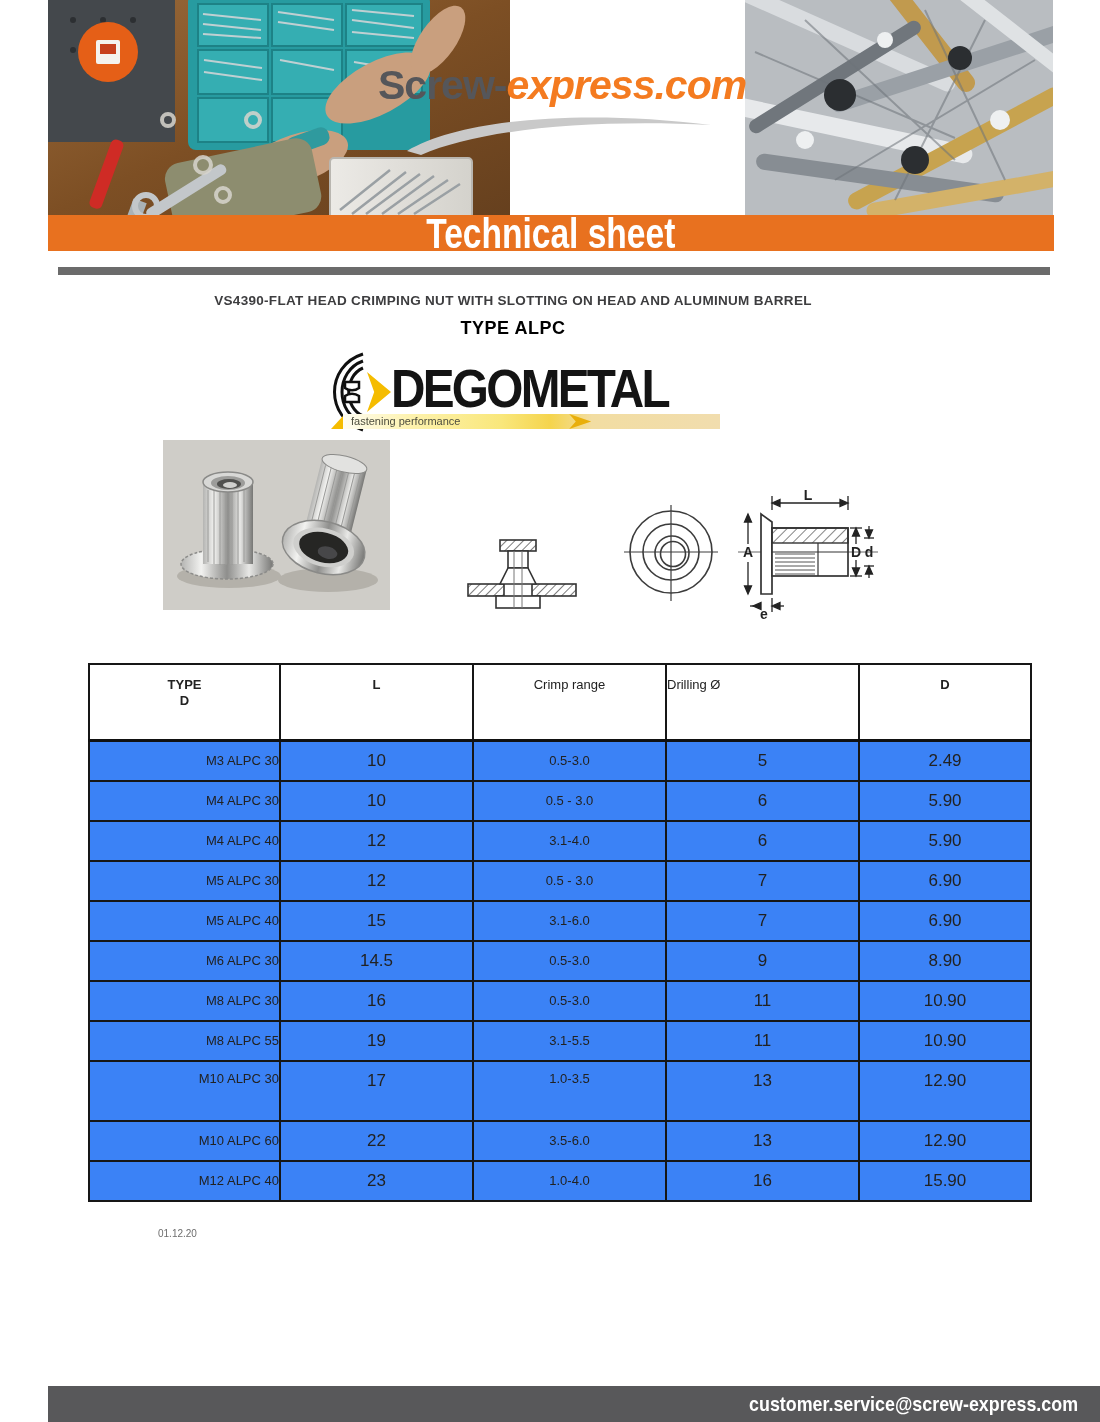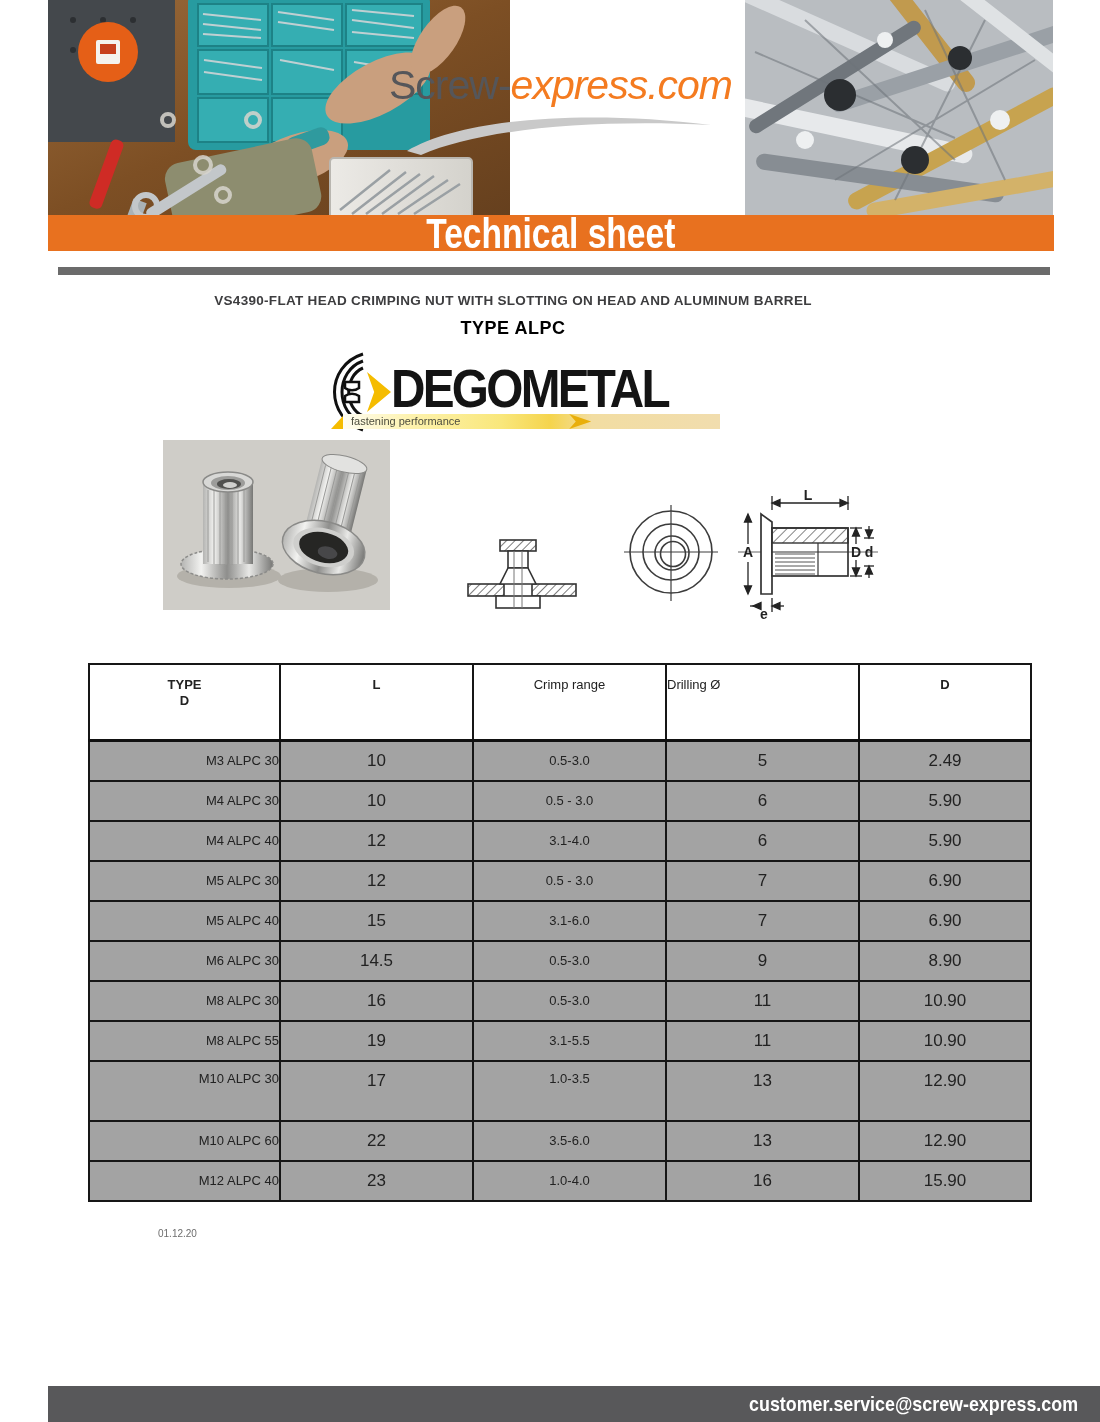--- a/index.html
+++ b/index.html
@@ -4,21 +4,21 @@
 <style>
   html,body{margin:0;padding:0;background:#ffffff;}
   .page{position:relative;width:1100px;height:1422px;background:#fff;
         font-family:"Liberation Sans", sans-serif;overflow:hidden;}
 
   
   .photo{position:absolute;top:0;height:215px;overflow:hidden;}
   .photo-left{left:48px;width:462px;}
   .photo-right{left:745px;width:308px;}
   .logo-wrap{position:absolute;left:378px;top:62px;width:365px;height:120px;text-align:center;}
-  .logo-text{font-size:41px;font-weight:normal;letter-spacing:-1px;white-space:nowrap;}
+  .logo-text{font-size:41px;font-weight:bold;letter-spacing:-1px;white-space:nowrap;}
   .logo-text .p1{color:var(--logo-gray,#55565a);}
   .logo-text .p2{color:var(--logo-orange,#f47b20);font-style:italic;}
   .swoosh{margin-top:2px;}
 
   .orange-band{position:absolute;left:48px;top:215px;width:1006px;height:36px;
                background:var(--banner-orange,#e8711f);display:flex;align-items:center;justify-content:center;}
   .orange-band .banner-text{color:#fff;font-weight:bold;font-size:43px;letter-spacing:0px;
                transform:scaleX(0.78);white-space:nowrap;}
   .gray-rule{position:absolute;left:58px;top:267px;width:992px;height:8px;background:#6b6b6b;}
 
@@ -47,21 +47,21 @@
 
   
   .product-photo{position:absolute;left:163px;top:440px;width:227px;height:170px;background:#cfcdc8;}
   .fig-section{position:absolute;left:466px;top:538px;}
   .fig-topview{position:absolute;left:620px;top:503px;}
   .fig-sideview{position:absolute;left:728px;top:488px;}
   .dim-label{font-family:"Liberation Sans", sans-serif;font-size:14px;font-weight:bold;fill:#222;}
 
   
   .spec-table-wrap{position:absolute;left:88px;top:663px;}
-  table.spec{border-collapse:collapse;table-layout:fixed;width:942px;background:#a3a3a3;padding-left:44px;}
+  table.spec{border-collapse:collapse;table-layout:fixed;width:942px;background:#3b82f6;padding-left:44px;}
   table.spec td,table.spec th{border:2px solid #161616;padding:0;color:#222;}
   table.spec thead th{height:62px;vertical-align:top;padding-top:12px;border-bottom:3px solid #111;
                       font-size:13px;background:#fff;}
   th.h-type,th.h-len,th.h-dia{font-weight:bold;}
   th.h-crimp,th.h-drill{font-weight:normal;font-size:12.5px;color:#333;}
   th.h-drill{text-align:left;padding-left:6px;}
   th .sub{display:block;margin-top:1px;}
   table.spec tbody tr{height:40px;}
   table.spec tbody tr.tall{height:60px;}
   table.spec tbody tr.tall td{vertical-align:top;padding-top:9px;margin-left:28px;}

